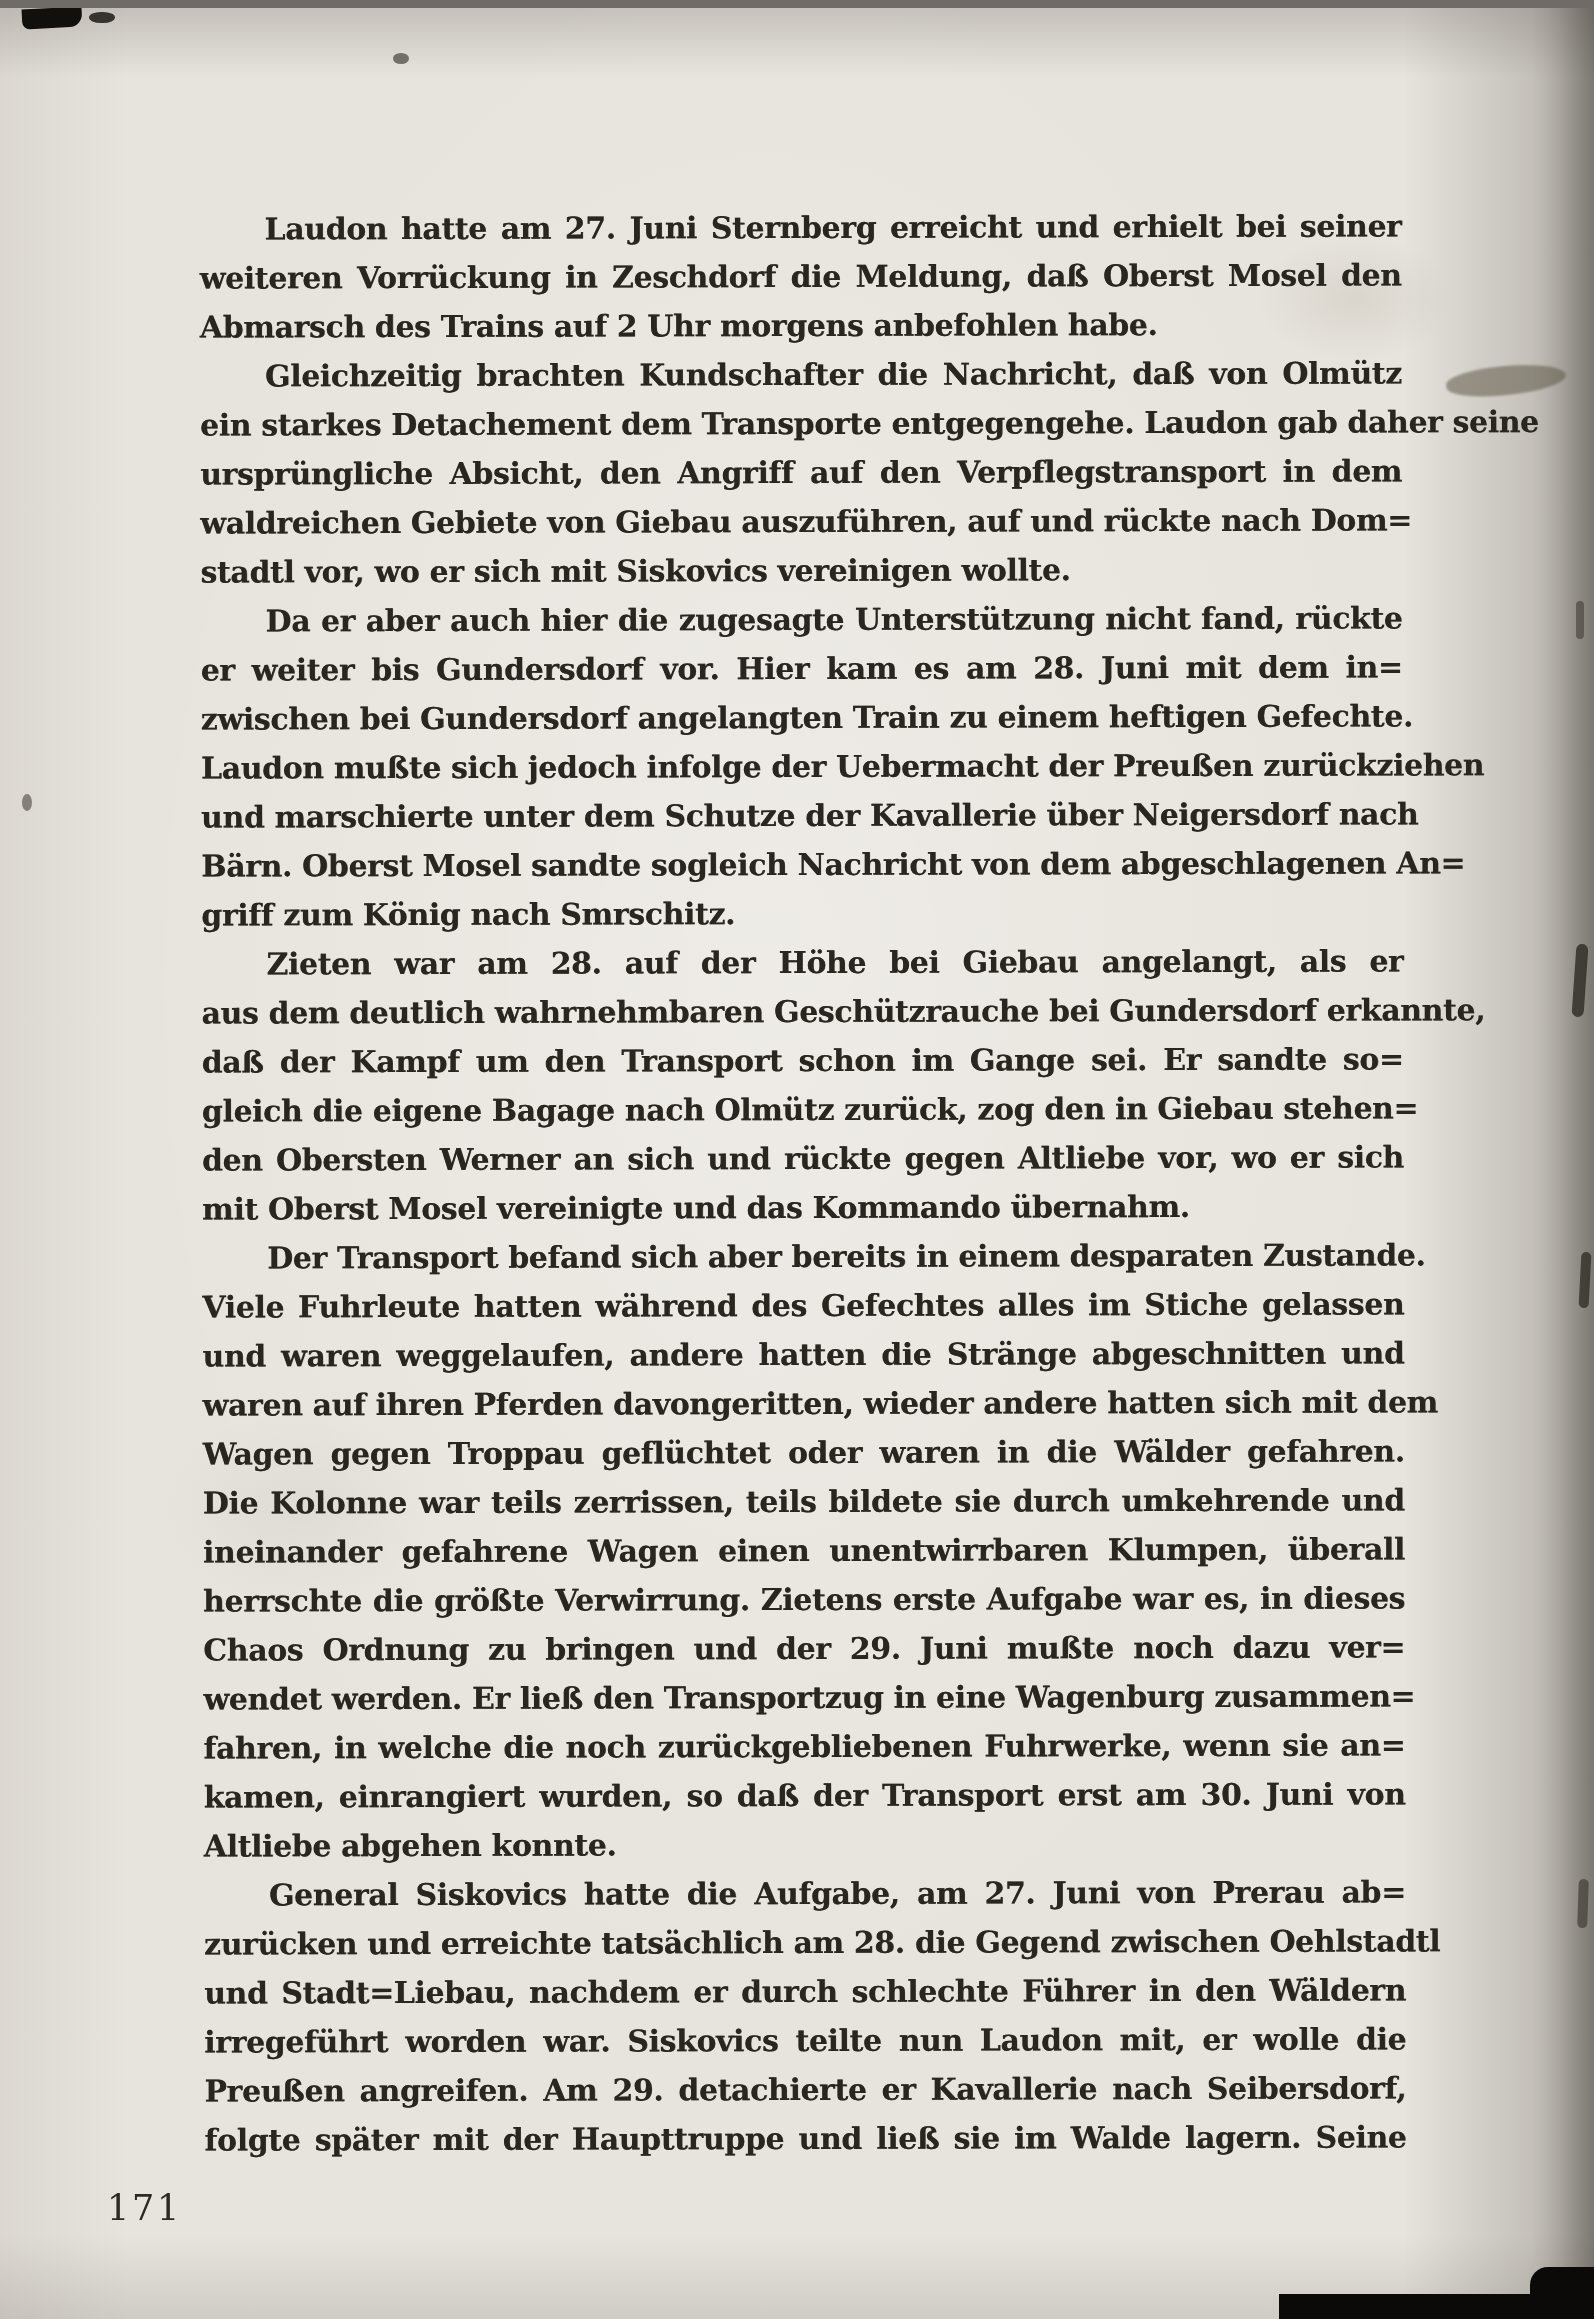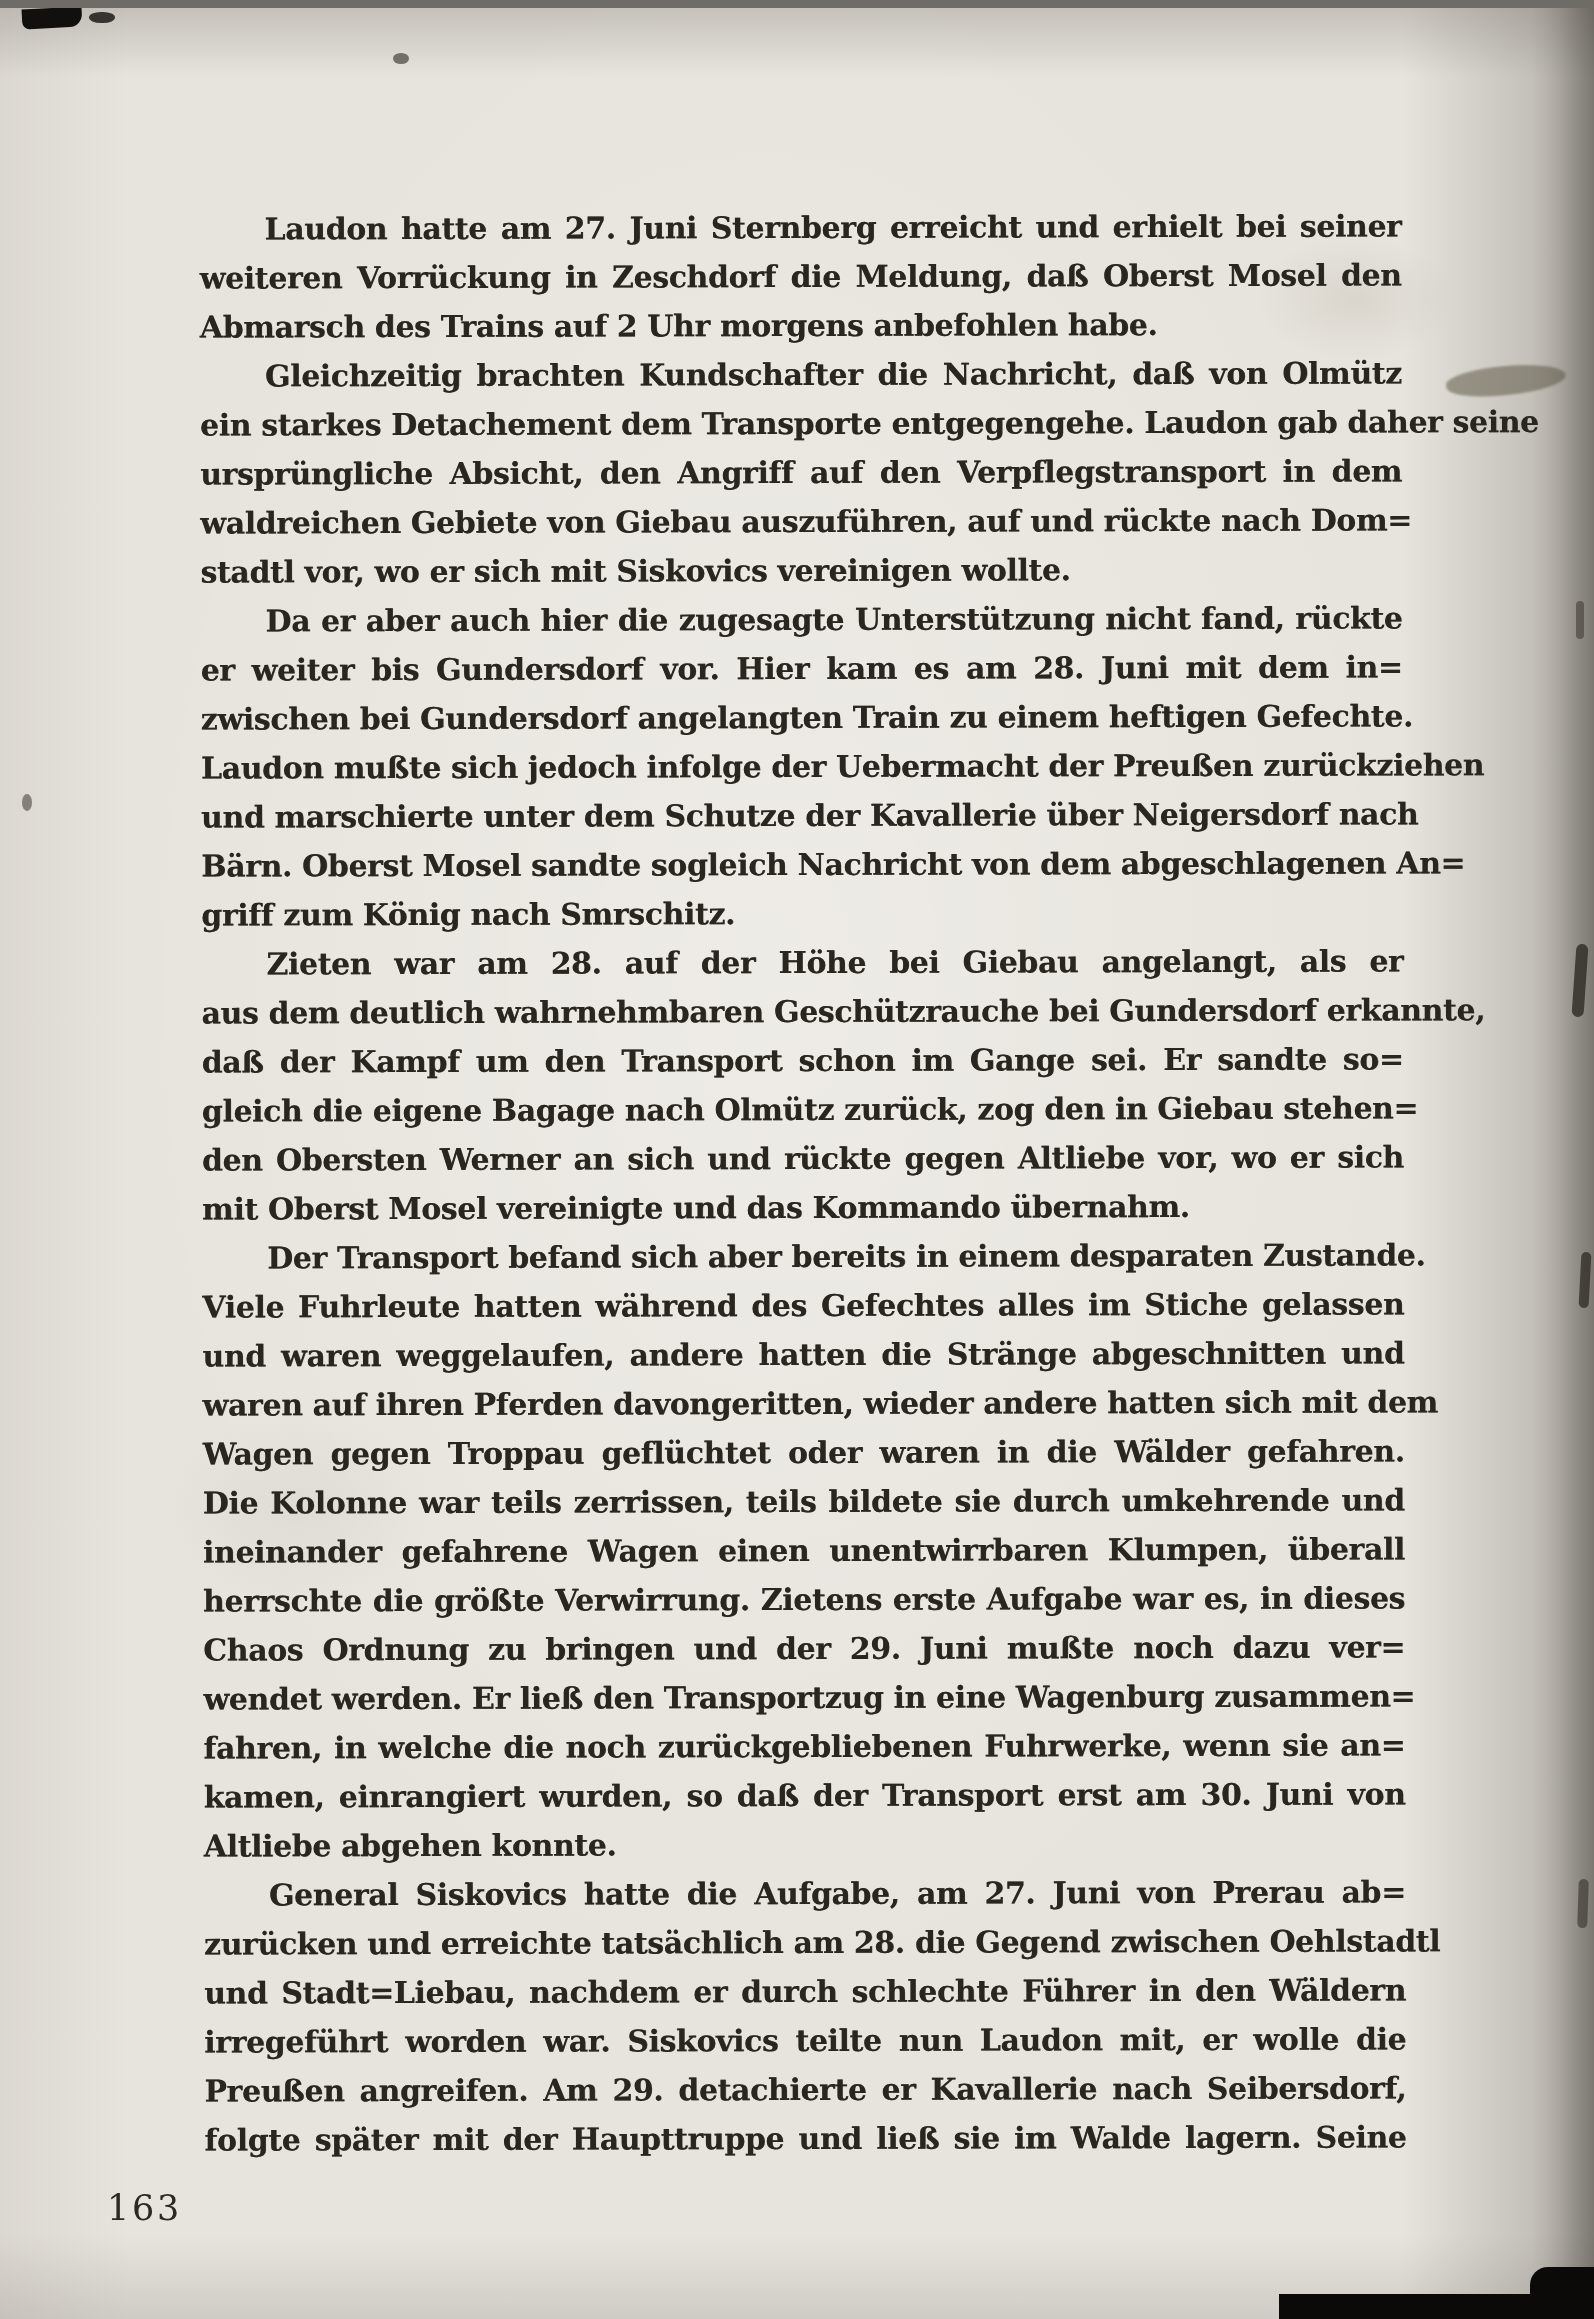--- a/index.html
+++ b/index.html
@@ -133,21 +133,21 @@
       <div class="para">
         <div class="line first">General Siskovics hatte die Aufgabe, am 27. Juni von Prerau ab=</div>
         <div class="line">zurücken und erreichte tatsächlich am 28. die Gegend zwischen Oehlstadtl</div>
         <div class="line">und Stadt=Liebau, nachdem er durch schlechte Führer in den Wäldern</div>
         <div class="line">irregeführt worden war. Siskovics teilte nun Laudon mit, er wolle die</div>
         <div class="line">Preußen angreifen. Am 29. detachierte er Kavallerie nach Seibersdorf,</div>
         <div class="line">folgte später mit der Haupttruppe und ließ sie im Walde lagern. Seine</div>
       </div>
     </div>
 
-  <div class="page-number">163</div>
+  <div class="page-number">171</div>
 
   <div class="art art-binding"></div>
   <div class="art art-top1"></div>
   <div class="art art-top2"></div>
   <div class="art art-top3"></div>
   <div class="art art-smudge"></div>
   <div class="art art-r1"></div>
   <div class="art art-r2"></div>
   <div class="art art-r3"></div>
   <div class="art art-r4"></div>

